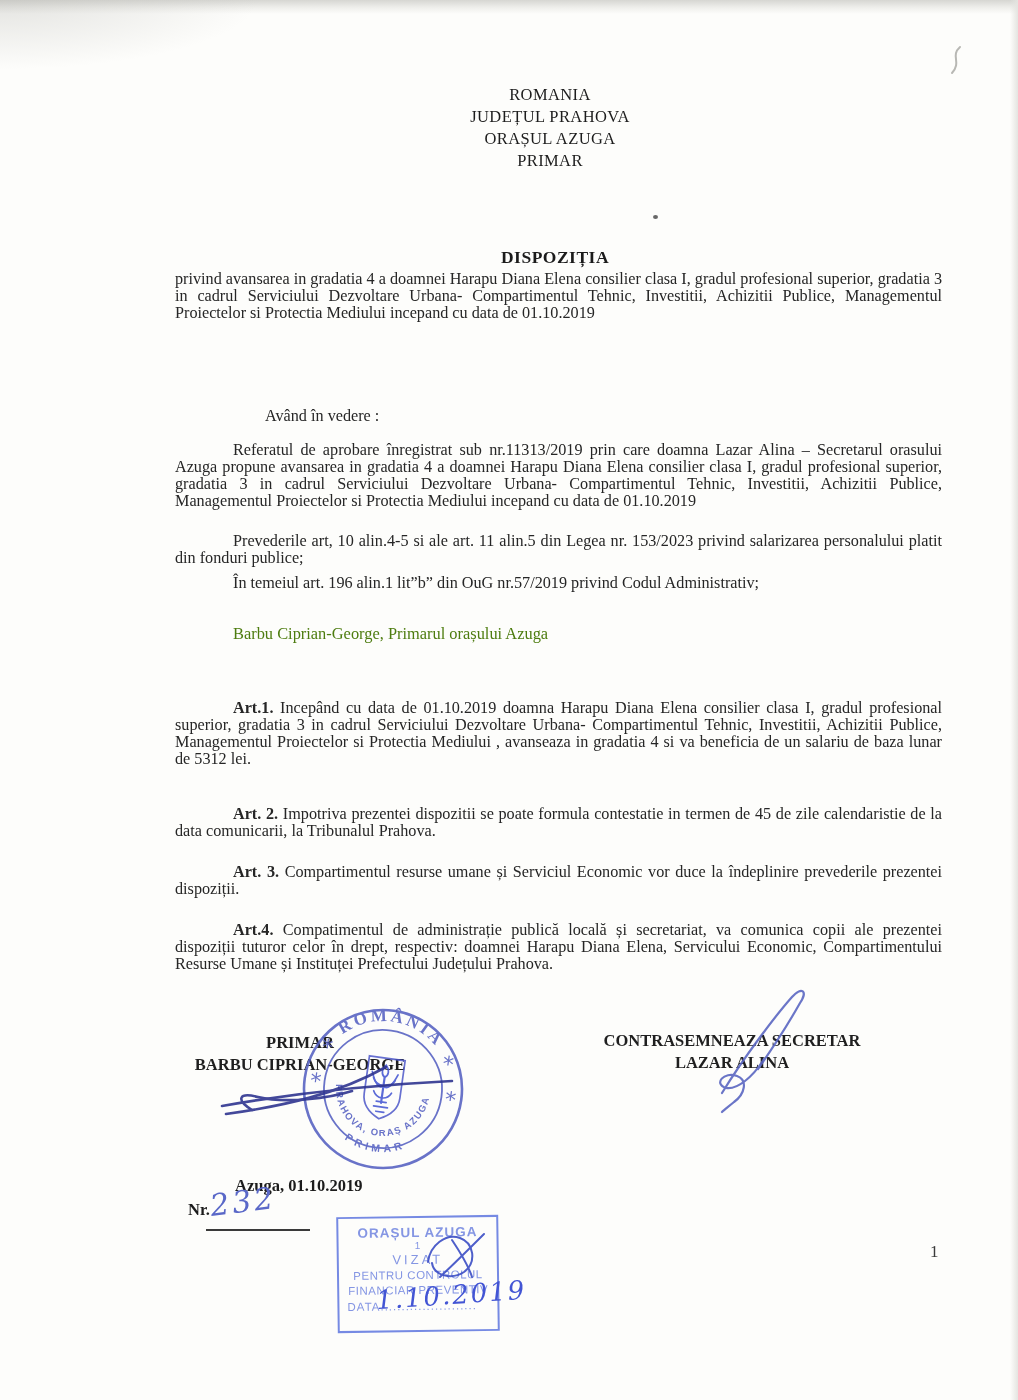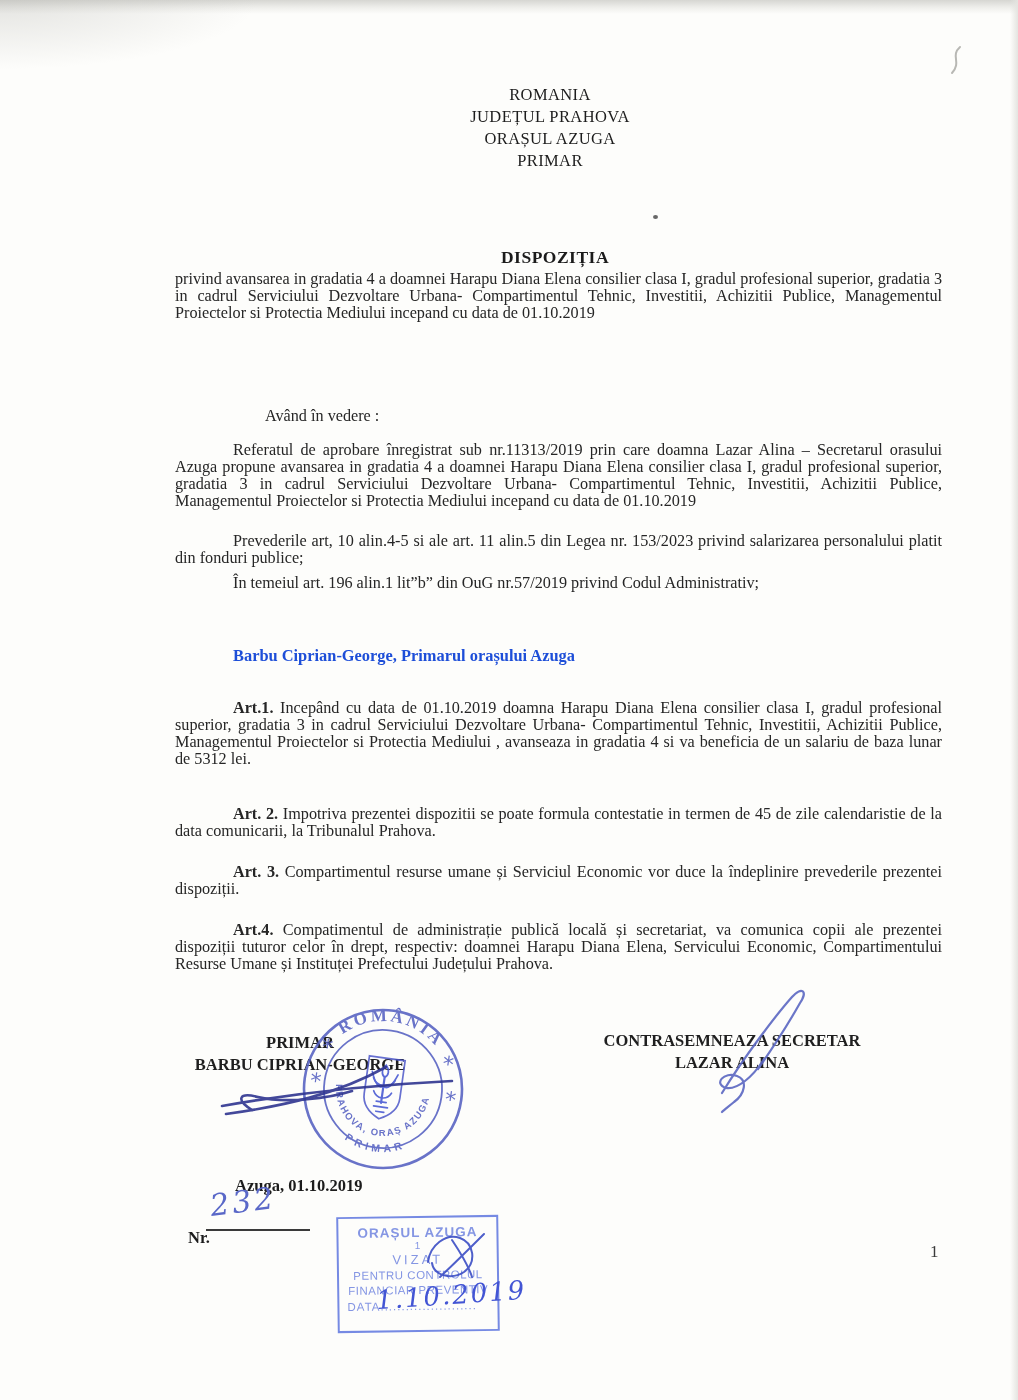--- a/index.html
+++ b/index.html
@@ -21,35 +21,35 @@
     font-weight:bold; font-size:17.5px; letter-spacing:.5px; color:#1b1b1b; }
   .para { position:absolute; left:175px; width:767px; text-align:justify;
     font-size:16.2px; line-height:17px; margin:0; color:#262626; }
   .indent { text-indent:58px; }
   .lead { font-weight:bold; }
   .subtitle { top:271px; }
   .avand { position:absolute; left:233px; top:407px; font-size:16.2px; color:#262626;margin-left:32px; }
   .p1 { top:428px;margin-top:14px; }
   .p2 { top:533px; }
   .p3 { top:575px; }
-  .issuer { position:absolute; left:233px; top:624px; font-weight:bold; font-size:16.4px; color:#1d4ed8;margin-top:22px; }
+  .issuer { position:absolute; left:233px; top:624px; font-weight:normal; font-size:16.4px; color:#4d7c0f; }
   .dispune { position:absolute; left:160px; top:666px; width:790px; text-align:center;
     font-weight:bold; font-size:17px; letter-spacing:8px; color:#1b1b1b; }
   .art1 { top:700px; }
   .art2 { top:806px; }
   .art3 { top:864px; }
   .art4 { top:922px; }
 
   .sig { position:absolute; text-align:center; font-weight:bold; font-size:16.5px;
     line-height:22px; color:#1f1f1f; }
   .sig-left { left:170px; top:1032px; width:260px; }
   .sig-right { left:582px; top:1030px; width:300px; }
 
   .footer-date { position:absolute; left:188px; top:1176px; font-weight:bold; font-size:16.5px; color:#1c1c1c;margin-left:47px; }
-  .footer-nr { position:absolute; left:188px; top:1200px; font-weight:bold; font-size:16.5px; color:#1c1c1c;margin-top:28px; }
+  .footer-nr { position:absolute; left:188px; top:1200px; font-weight:bold; font-size:16.5px; color:#1c1c1c; }
   .nr-line { position:absolute; left:206px; top:1229px; width:104px; border-top:2px solid #3a3a3a; }
   .hand-232 { position:absolute; left:210px; top:1184px; font-family:"DejaVu Serif", serif;
     font-style:italic; font-size:30px; color:#5a68c8; transform:rotate(-7deg); letter-spacing:3px; }
 
   .page-num { position:absolute; left:930px; top:1242px; font-size:17px; color:#3a3a3a; }
 
   .dot-artifact { position:absolute; left:653px; top:215px; width:5px; height:4px;
     background:#4c4c4c; border-radius:50%; opacity:.85; }
 
   .round-stamp { position:absolute; left:293px; top:1000px; opacity:.88; }

